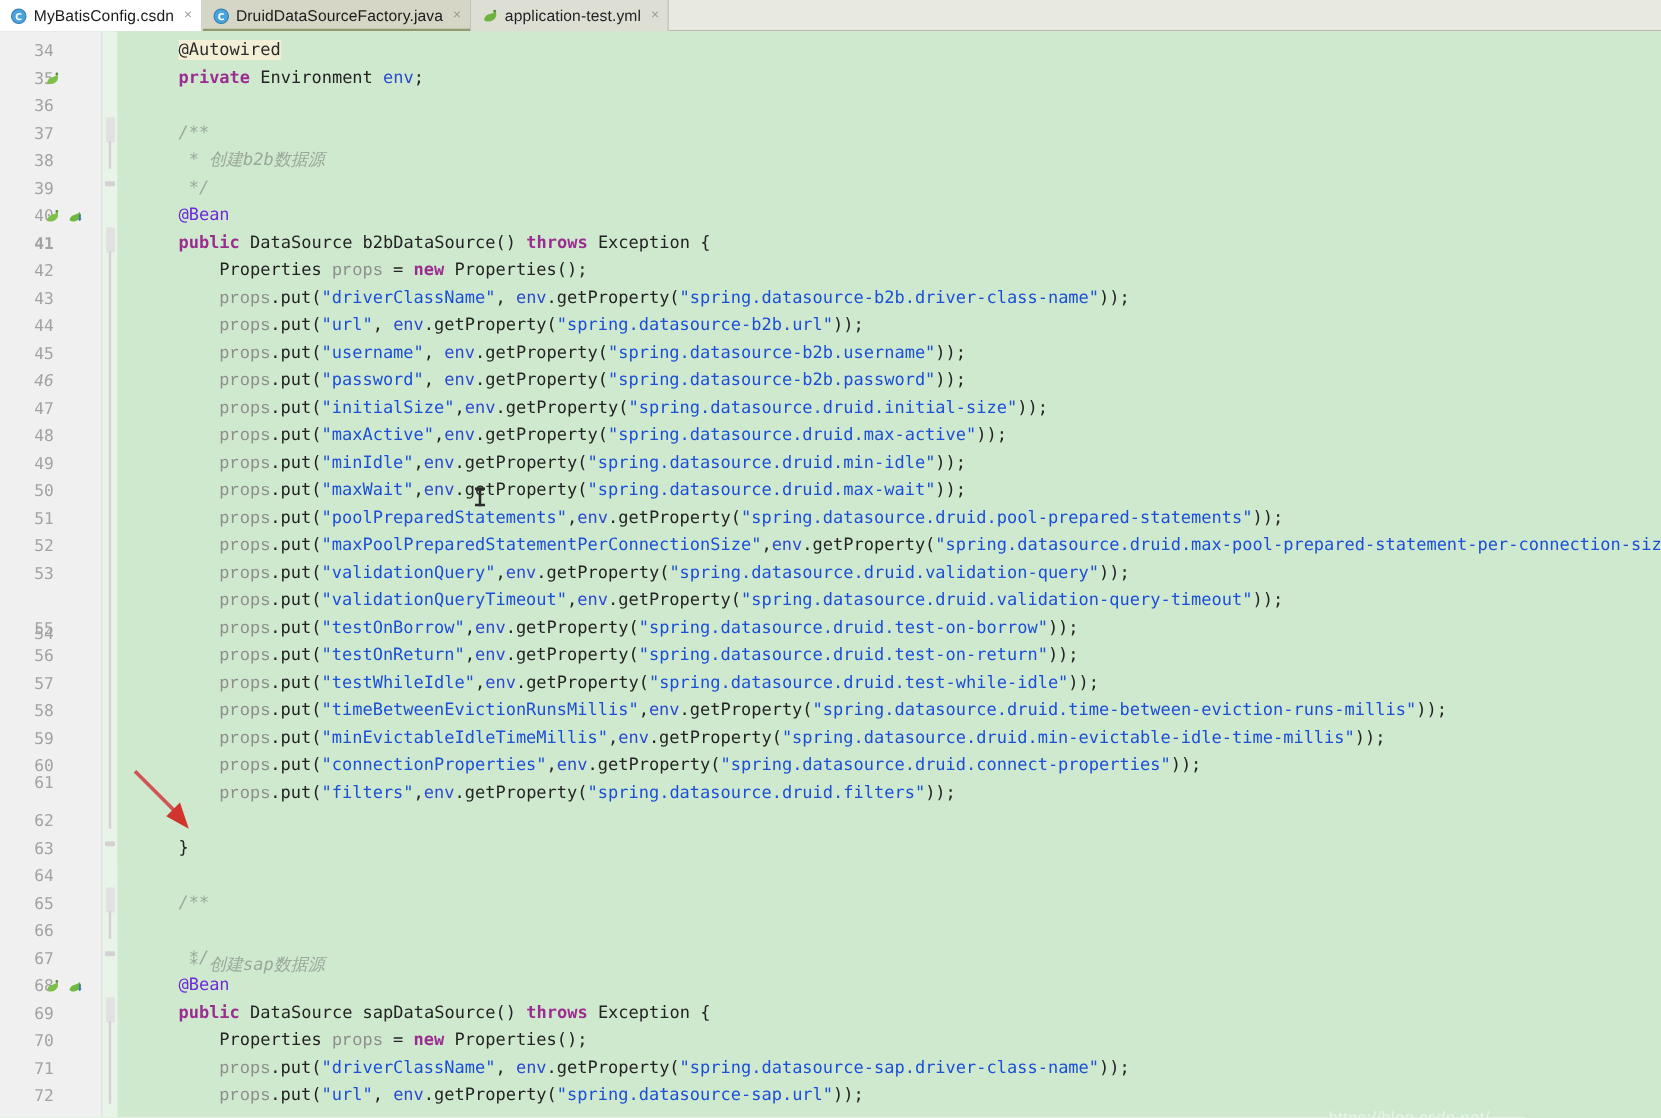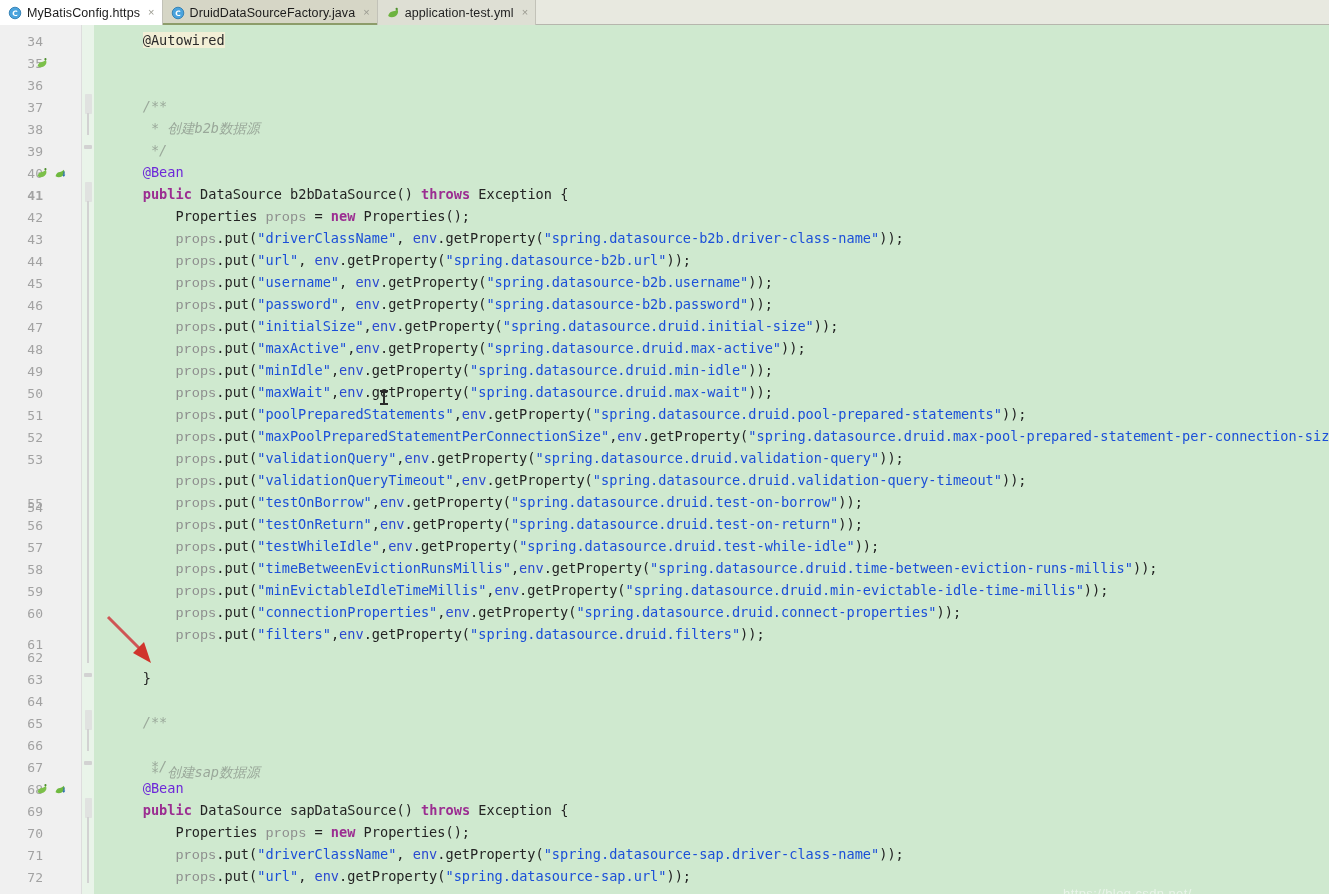--- a/index.html
+++ b/index.html
@@ -139,21 +139,21 @@
 </style>
 </head>
 <body>
 
 <div id="tabbar">
     <div class="tab active-white">
       <svg width="14" height="14" viewBox="0 0 16 16" class="ticon">
         <circle cx="8" cy="8" r="6.6" fill="#4aa3dd" stroke="#2d7cb0" stroke-width="1"></circle>
         <text x="8" y="11.4" font-size="8.5" font-family="DejaVu Sans, sans-serif" text-anchor="middle" fill="#ffffff" font-weight="bold">C</text>
       </svg>
-      <span class="label">MyBatisConfig.https</span>
+      <span class="label">MyBatisConfig.csdn</span>
       <span class="closeX">×</span>
     </div>
     <div class="tab active-sel">
       <svg width="14" height="14" viewBox="0 0 16 16" class="ticon">
         <circle cx="8" cy="8" r="6.6" fill="#4aa3dd" stroke="#2d7cb0" stroke-width="1"></circle>
         <text x="8" y="11.4" font-size="8.5" font-family="DejaVu Sans, sans-serif" text-anchor="middle" fill="#ffffff" font-weight="bold">C</text>
       </svg>
       <span class="label">DruidDataSourceFactory.java</span>
       <span class="closeX">×</span>
     </div>
@@ -191,36 +191,36 @@
           <path d="M1.8 11c3 2.4 7.6 1.3 9.5-2.2.9-1.7.8-3.7-.2-5.2-1.3 2-3.8 2.2-5.9 2.9C3.5 7.1 2.3 8.7 1.8 11z" fill="#6fb93f"></path>
           <path d="M9.5 9.5l3.4 0 -1.7 2.6z" fill="#2b6fb0"></path>
           <rect x="10.7" y="5.6" width="1.4" height="4.2" fill="#2b6fb0"></rect>
         </svg>
       </div>
       <div class="lnum" style="top: 160px; font-weight: bold;">41</div>
       <div class="lnum" style="top: 182px;">42</div>
       <div class="lnum" style="top: 204px;">43</div>
       <div class="lnum" style="top: 226px;">44</div>
       <div class="lnum" style="top: 248px;">45</div>
-      <div class="lnum" style="top: 270px;">46</div>
+      <div class="lnum" style="top: 270px; font-style: italic;">46</div>
       <div class="lnum" style="top: 292px;">47</div>
       <div class="lnum" style="top: 314px;">48</div>
       <div class="lnum" style="top: 336px;">49</div>
       <div class="lnum" style="top: 358px;">50</div>
       <div class="lnum" style="top: 380px;">51</div>
       <div class="lnum" style="top: 402px;">52</div>
       <div class="lnum" style="top: 424px;">53</div>
       <div class="lnum" style="top: 472px;">54</div>
       <div class="lnum" style="top: 468px;">55</div>
       <div class="lnum" style="top: 490px;">56</div>
       <div class="lnum" style="top: 512px;">57</div>
       <div class="lnum" style="top: 534px;">58</div>
       <div class="lnum" style="top: 556px;">59</div>
       <div class="lnum" style="top: 578px;">60</div>
-      <div class="lnum" style="top: 609px;">61</div>
+      <div class="lnum" style="top: 591px;">61</div>
       <div class="lnum" style="top: 622px;">62</div>
       <div class="lnum" style="top: 644px;">63</div>
       <div class="lnum" style="top: 666px;">64</div>
       <div class="lnum" style="top: 688px;">65</div>
       <div class="lnum" style="top: 710px;">66</div>
       <div class="lnum" style="top: 732px;">67</div>
       <div class="lnum" style="top: 754px;">68</div>
       <div class="gicons" style="top: 757px;">
         <svg width="15" height="15" viewBox="0 0 16 16" class="ticon gico">
           <path d="M1.8 11c3 2.4 7.6 1.3 9.5-2.2.9-1.7.8-3.7-.2-5.2-1.3 2-3.8 2.2-5.9 2.9C3.5 7.1 2.3 8.7 1.8 11z" fill="#7cc04a"></path>
@@ -267,20 +267,21 @@
       <div class="foldmark" style="top: 685px;"></div>
       <div class="foldline" style="top: 704px; height: 22px;"></div>
       <div class="foldcap" style="top: 736px;"></div>
       <div class="foldmark" style="top: 773px;"></div>
       <div class="foldline" style="top: 792px; height: 22px;"></div>
       <div class="foldline" style="top: 814px; height: 22px;"></div>
       <div class="foldline" style="top: 836px; height: 22px;"></div>
     </div>
   <div id="codearea">
       <div class="codeline" style="top: 4px;"><span class="plain">    </span><span class="anno">@Autowired</span></div>
+      <div class="codeline" style="top: 26px;"><span class="plain">    </span><span class="kw">private</span><span class="plain"> Environment </span><span class="var">env</span><span class="plain">;</span></div>
       <div class="codeline" style="top: 48px;"></div>
       <div class="codeline" style="top: 70px;"><span class="cmt">    /**</span></div>
       <div class="codeline" style="top: 92px;"><span class="cmt">     * 创建b2b数据源</span></div>
       <div class="codeline" style="top: 114px;"><span class="cmt">     */</span></div>
       <div class="codeline" style="top: 136px;"><span class="plain">    </span><span class="annoB">@Bean</span></div>
       <div class="codeline" style="top: 158px;"><span class="plain">    </span><span class="kw">public</span><span class="plain"> DataSource b2bDataSource() </span><span class="kw">throws</span><span class="plain"> Exception {</span></div>
       <div class="codeline" style="top: 180px;"><span class="plain">        Properties </span><span class="gray">props</span><span class="plain"> = </span><span class="kw">new</span><span class="plain"> Properties();</span></div>
       <div class="codeline" style="top: 202px;"><span class="plain">        </span><span class="gray">props</span><span class="plain">.put(</span><span class="str">"driverClassName"</span><span class="plain">, </span><span class="var">env</span><span class="plain">.getProperty(</span><span class="str">"spring.datasource-b2b.driver-class-name"</span><span class="plain">));</span></div>
       <div class="codeline" style="top: 224px;"><span class="plain">        </span><span class="gray">props</span><span class="plain">.put(</span><span class="str">"url"</span><span class="plain">, </span><span class="var">env</span><span class="plain">.getProperty(</span><span class="str">"spring.datasource-b2b.url"</span><span class="plain">));</span></div>
       <div class="codeline" style="top: 246px;"><span class="plain">        </span><span class="gray">props</span><span class="plain">.put(</span><span class="str">"username"</span><span class="plain">, </span><span class="var">env</span><span class="plain">.getProperty(</span><span class="str">"spring.datasource-b2b.username"</span><span class="plain">));</span></div>

